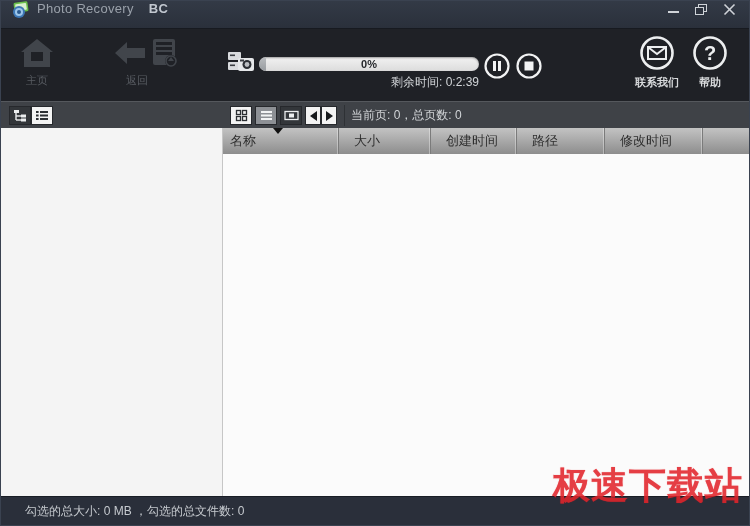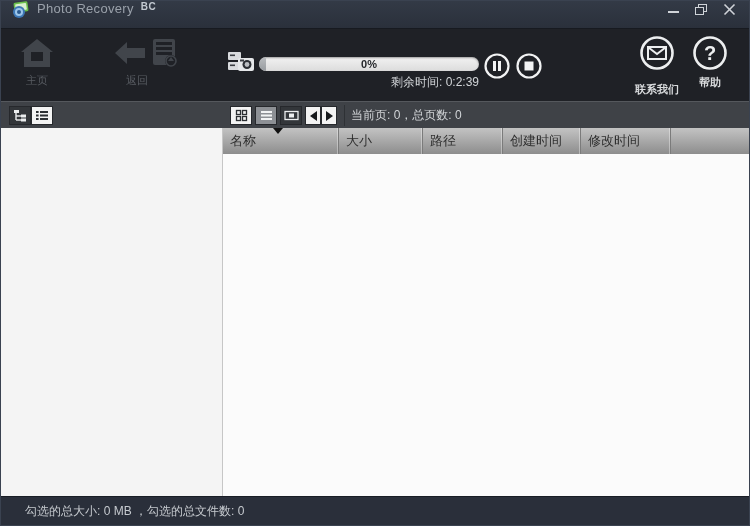--- a/index.html
+++ b/index.html
@@ -10,21 +10,21 @@
     display:flex; flex-direction:column;
   }
 
   
   .titlebar {
     height:28px; flex:0 0 28px; background:linear-gradient(#333a46,#2a303b);
     display:flex; align-items:flex-start; padding:0 8px; border-bottom:1px solid #171a20;
   }
   .app-icon { width:18px; height:18px; margin:0 8px 0 2px; }
   .title-text { color:#9aa1aa; font-size:13px; letter-spacing:.3px; }
-  .title-suffix { color:#c2c8d0; font-size:10px; font-weight:bold; margin-left:7px; letter-spacing:.5px; }
+  .title-suffix { color:#c2c8d0; font-size:13px; font-weight:bold; margin-left:15px; letter-spacing:.5px; }
   .win-controls { margin-left:auto; display:flex; align-items:center; gap:12px; padding-right:4px; }
   .win-btn { width:16px; height:16px; display:flex; align-items:center; justify-content:center; cursor:default; }
   .min-glyph { width:11px; height:2px; background:#cfd3d8; margin-top:6px; }
   .restore-glyph { position:relative; width:12px; height:11px; }
   .restore-glyph .r1 { position:absolute; right:0; top:0; width:9px; height:8px; border:1.5px solid #cfd3d8; }
   .restore-glyph .r2 { position:absolute; left:0; bottom:0; width:9px; height:8px; border:1.5px solid #cfd3d8; background:#2d333e; }
 
   
   .toolbar {
     height:72px; flex:0 0 72px; background:#1f2126; position:relative;
@@ -43,21 +43,21 @@
   .progress-pct {
     position:absolute; left:258px; top:28px; width:220px; height:14px; text-align:center;
     font-size:11px; font-weight:bold; color:#26282c; line-height:14px;
   }
   .remaining { position:absolute; left:258px; top:45px; width:220px; text-align:right; font-size:12px; color:#d2d5d8; }
   .round-btn { position:absolute; top:24px; width:26px; height:26px; cursor:default; }
   .btn-pause { left:483px; } .btn-stop { left:515px; }
 
   .right-btn { position:absolute; top:6px; width:70px; display:flex; flex-direction:column; align-items:center; cursor:default; }
   .right-btn .lbl { font-size:11px; color:#d8dadc; margin-top:4px; font-weight:bold; }
-  .rb-contact { left:621px;gap:7px; } .rb-help { left:681px; width:56px; }
+  .rb-contact { left:621px; } .rb-help { left:681px; width:56px; }
 
   
   .viewbar {
     height:27px; flex:0 0 27px; background:#3f4247; border-top:1px solid #55585d;
     display:flex; align-items:center; position:relative;
   }
   .toggle-group { position:absolute; left:8px; top:4px; display:flex; }
   .sq-btn {
     width:22px; height:19px; display:flex; align-items:center; justify-content:center;
     border:1px solid #26282c; cursor:default;
@@ -70,21 +70,21 @@
   .pager-btn { width:16px; height:19px; background:#f3f3f3; border:1px solid #26282c; display:flex; align-items:center; justify-content:center; cursor:default; }
   .tri-left { width:0; height:0; border-top:5px solid transparent; border-bottom:5px solid transparent; border-right:7px solid #17191c; }
   .tri-right { width:0; height:0; border-top:5px solid transparent; border-bottom:5px solid transparent; border-left:7px solid #17191c; }
   .page-status { position:absolute; left:350px; top:0; height:27px; line-height:27px; font-size:12px; color:#d2d5d8; }
   .vbar-sep { position:absolute; left:343px; top:3px; height:21px; width:1px; background:#2e3135; }
 
   
   .main { flex:1; display:flex; background:#fbfbfb; position:relative; }
   .left-panel { width:222px; flex:0 0 222px; background:#f4f4f4; border-right:1px solid #c6c6c6; }
   .right-panel { flex:1; display:flex; flex-direction:column; }
-  .table-header { height:26px; flex:0 0 26px; display:flex; background:linear-gradient(#c3c3c3,#8d8d8d); position:relative; }
+  .table-header { height:26px; flex:0 0 26px; display:flex; background:linear-gradient(#c3c3c3,#8d8d8d); position:relative;gap:8px; }
   .th {
     height:26px; line-height:26px; font-size:13px; color:#2e2e2e; padding-left:7px;
     border-right:1px solid #7b7b7b; box-shadow:inset -1px 0 0 rgba(255,255,255,.35); cursor:default;
     white-space:nowrap; overflow:hidden;
   }
   .th-0 { width:116px; } .th-1 { width:84px; } .th-2 { width:80px; } .th-3 { width:78px; } .th-4 { width:90px; }
   .th-fill { flex:1; border-right:none; box-shadow:none; }
   .sort-arrow {
     position:absolute; left:50px; top:0; width:0; height:0;
     border-left:5px solid transparent; border-right:5px solid transparent; border-top:6px solid #111;
@@ -281,28 +281,29 @@
     <div class="vbar-sep"></div>
     <div class="page-status">当前页: 0，总页数: 0</div>
   </div>
 
   <div class="main">
     <div class="left-panel"></div>
     <div class="right-panel">
       <div class="table-header">
         <div class="th th-0">名称</div>
         <div class="th th-1">大小</div>
+        <div class="th th-3">创建时间</div>
         <div class="th th-2">路径</div>
-        <div class="th th-3">创建时间</div>
         <div class="th th-4">修改时间</div>
         <div class="th th-fill"></div>
         <div class="sort-arrow"></div>
       </div>
       <div class="table-body"></div>
     </div>
   </div>
 
   <div class="statusbar">
     <span>勾选的总大小: 0 MB ，勾选的总文件数: 0</span>
   </div>
 
+  <div class="watermark">极速下载站</div>
 
 </div>
 
 </body></html>

